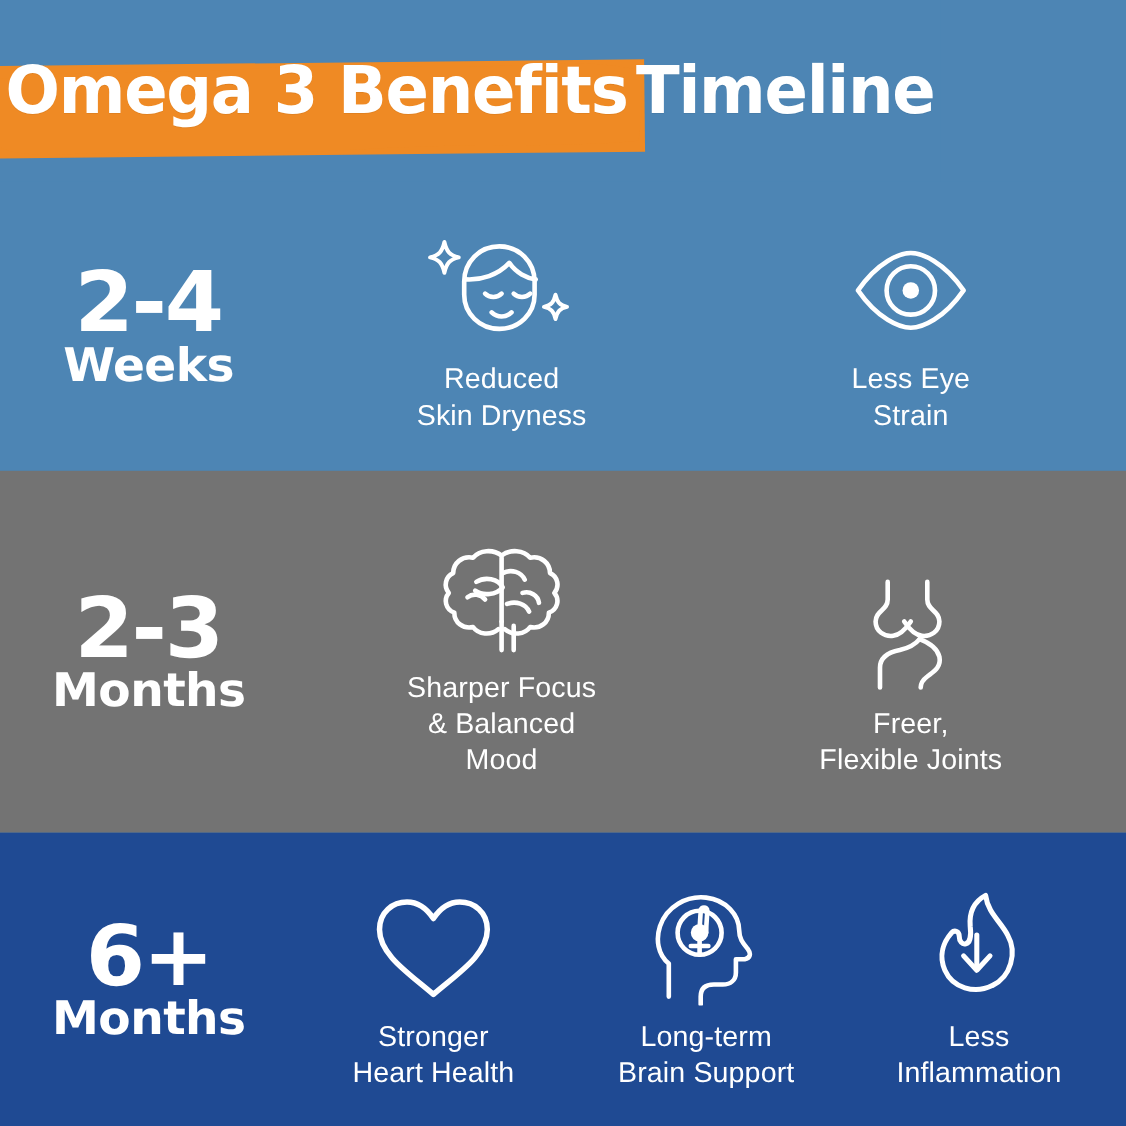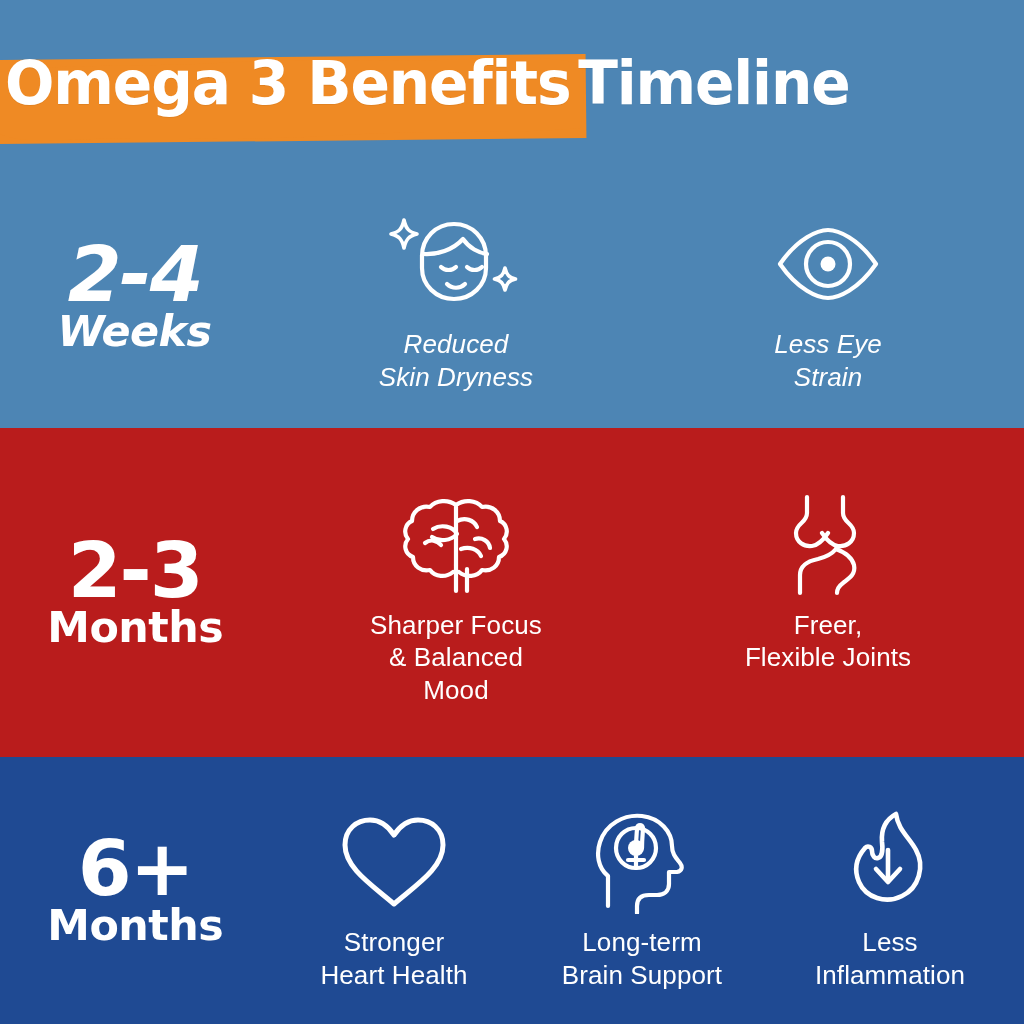--- a/index.html
+++ b/index.html
@@ -53,21 +53,21 @@
   .period .big{
     font-weight:700;font-size:76px;line-height:0.92;letter-spacing:-2px;
     transform:scaleX(1.02);
   }
   .period .unit{
     font-weight:700;font-size:42px;line-height:1;margin-top:2px;letter-spacing:-0.5px;
     transform:scaleX(1.02);
   }
 
   .benefits{
-    flex:1 1 auto;display:flex;align-items:flex-start;justify-content:space-around;
+    flex:1 1 auto;display:flex;align-items:flex-end;justify-content:space-around;
     padding-right:10px;
   }
   .benefit{
     display:flex;flex-direction:column;align-items:center;
     width:235px;
   }
   .icon{
     height:108px;display:flex;align-items:center;justify-content:center;
     margin-bottom:10px;
   }
@@ -94,21 +94,21 @@
         <svg viewBox="0 0 592 84" preserveAspectRatio="none" aria-hidden="true">
           <path d="M4,12 C60,4 140,9 230,5 C320,1 410,8 500,3 C540,1 575,6 588,10
                    C591,26 590,52 586,74 C520,80 430,74 340,79 C250,84 150,77 60,81
                    C30,82 10,78 3,72 C1,52 1,30 4,12 Z" fill="#ef8a24"></path>
         </svg>
       </div>
       <div class="title-text"><span class="t1">Omega 3 Benefits</span><span class="t2">Timeline</span></div>
     </div>
   </div>
 
-  <div class="row r1" style="background: rgb(77, 133, 180); font-style: italic;">
+  <div class="row r1" style="background: rgb(77, 133, 180);">
     <div class="period">
       <div class="big">2-4</div>
       <div class="unit">Weeks</div>
     </div>
     <div class="benefits">
 
       <div class="benefit">
         <div class="icon">
           <svg width="150" height="108" viewBox="0 0 150 108" fill="none" stroke="#fff" stroke-width="4.2" stroke-linecap="round" stroke-linejoin="round">
             <path d="M73 14 c18 0 32 14 32 32 v12 c0 17 -14 31 -32 31 c-18 0 -32 -14 -32 -31 V46 c0 -18 14 -32 32 -32 z"></path>
@@ -133,21 +133,21 @@
           </svg>
         </div>
         <div class="benefit-label" style="white-space:pre-line">Less Eye
 Strain</div>
       </div>
 
 
     </div>
   </div>
 
-  <div class="row r2" style="background: #b91c1c;">
+  <div class="row r2" style="background: #737373;">
     <div class="period">
       <div class="big">2-3</div>
       <div class="unit">Months</div>
     </div>
     <div class="benefits">
 
 
       <div class="benefit">
         <div class="icon">
           <svg width="118" height="108" viewBox="0 0 118 108" fill="none" stroke="#fff" stroke-width="4.2" stroke-linecap="round" stroke-linejoin="round">

